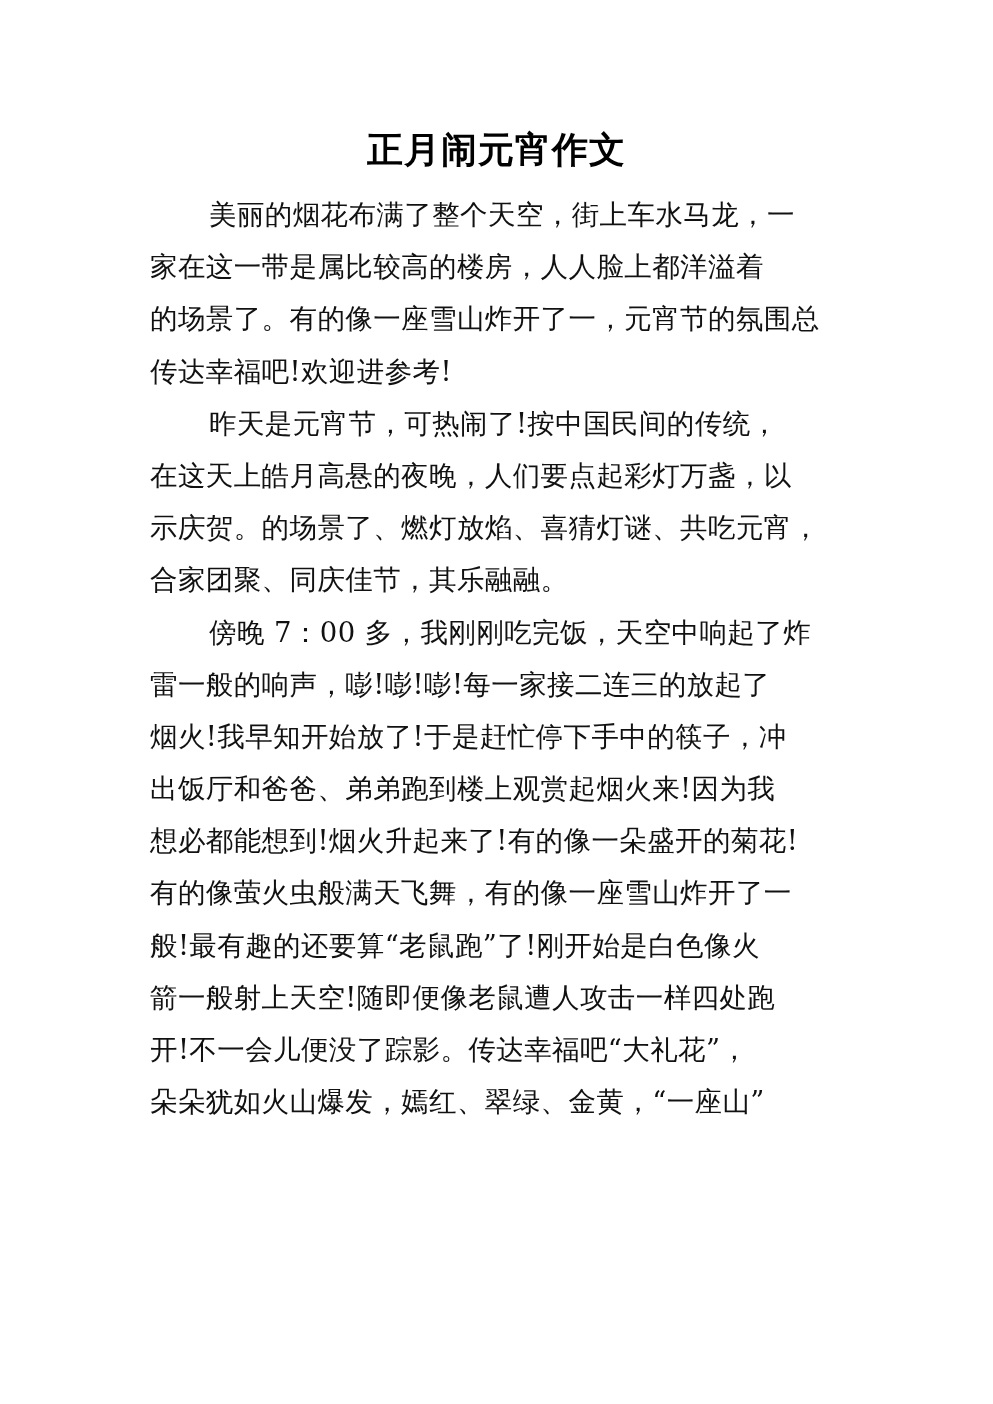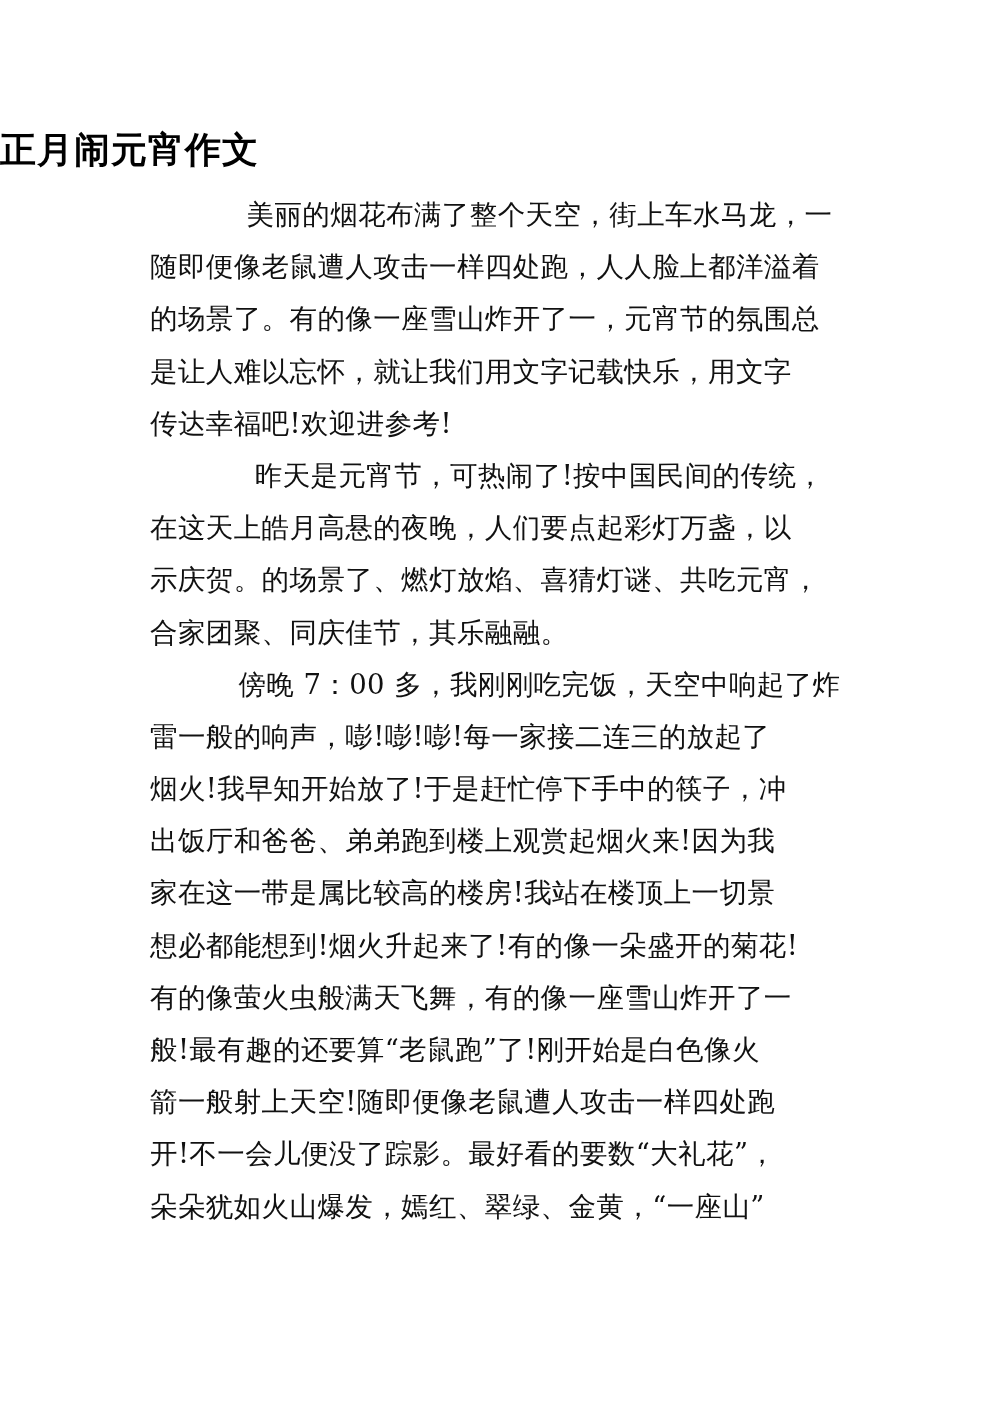--- a/index.html
+++ b/index.html
@@ -20,21 +20,21 @@
       left: 0;
       top: 0;
       width: 993px;
       height: 1404px;
     }
     .title {
       position: absolute;
       left: 0;
       top: 122px;
       width: 993px;
-      text-align: left;
+      text-align: center;
       font-family: "DejaVu Sans", "Liberation Sans", sans-serif;
       font-weight: bold;
       font-size: 36px;
       line-height: 56px;
       letter-spacing: 1px;
       color: #000000;
       margin: 0;
     }
     .body-text {
       position: absolute;
@@ -46,53 +46,50 @@
       display: block;
       white-space: nowrap;
       font-size: 27.5px;
       line-height: 52.2px;
       height: 52.2px;
       letter-spacing: 0.4px;
       color: #111111;
     }
     .line.indent {
       padding-left: 59px;
-      text-align: center;
     }
   </style>
 </head>
 <body>
 
 <div class="page">
   <h1 class="title">正月闹元宵作文</h1>
 
   <div class="body-text">
 
     <div>
       <span class="line indent">美丽的烟花布满了整个天空，街上车水马龙，一</span>
-      <span class="line">随即便像老鼠遭人攻击一样四处跑，人人脸上都洋溢着</span>
+      <span class="line">家在这一带是属比较高的楼房，人人脸上都洋溢着</span>
       <span class="line">的场景了。有的像一座雪山炸开了一，元宵节的氛围总</span>
-      <span class="line">是让人难以忘怀，就让我们用文字记载快乐，用文字</span>
       <span class="line">传达幸福吧!欢迎进参考!</span>
     </div>
 
     <div>
       <span class="line indent">昨天是元宵节，可热闹了!按中国民间的传统，</span>
       <span class="line">在这天上皓月高悬的夜晚，人们要点起彩灯万盏，以</span>
       <span class="line">示庆贺。的场景了、燃灯放焰、喜猜灯谜、共吃元宵，</span>
       <span class="line">合家团聚、同庆佳节，其乐融融。</span>
     </div>
 
     <div>
       <span class="line indent">傍晚 7：00 多，我刚刚吃完饭，天空中响起了炸</span>
       <span class="line">雷一般的响声，嘭!嘭!嘭!每一家接二连三的放起了</span>
       <span class="line">烟火!我早知开始放了!于是赶忙停下手中的筷子，冲</span>
       <span class="line">出饭厅和爸爸、弟弟跑到楼上观赏起烟火来!因为我</span>
-      <span class="line">家在这一带是属比较高的楼房!我站在楼顶上一切景</span>
       <span class="line">想必都能想到!烟火升起来了!有的像一朵盛开的菊花!</span>
       <span class="line">有的像萤火虫般满天飞舞，有的像一座雪山炸开了一</span>
       <span class="line">般!最有趣的还要算“老鼠跑”了!刚开始是白色像火</span>
       <span class="line">箭一般射上天空!随即便像老鼠遭人攻击一样四处跑</span>
-      <span class="line">开!不一会儿便没了踪影。最好看的要数“大礼花”，</span>
+      <span class="line">开!不一会儿便没了踪影。传达幸福吧“大礼花”，</span>
       <span class="line">朵朵犹如火山爆发，嫣红、翠绿、金黄，“一座山”</span>
     </div>
   </div>
 </div>
 
 </body></html>

